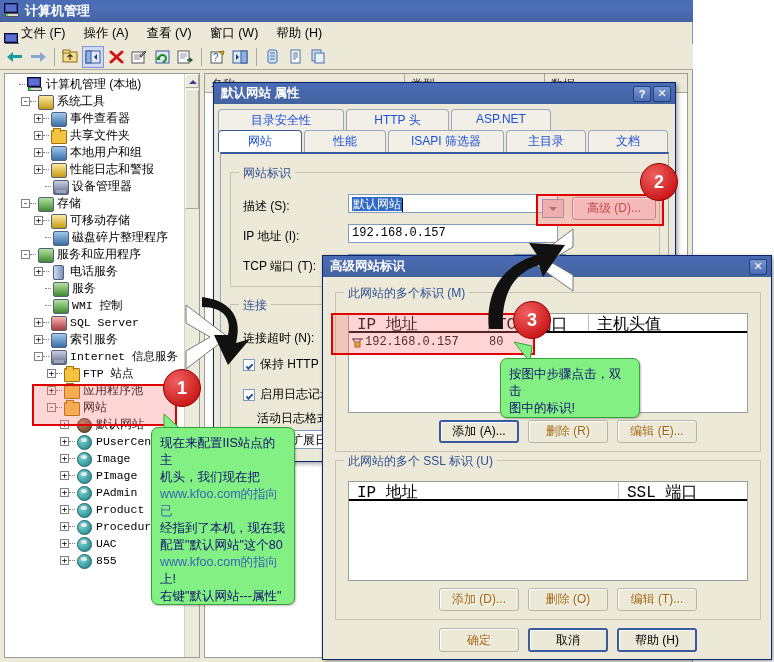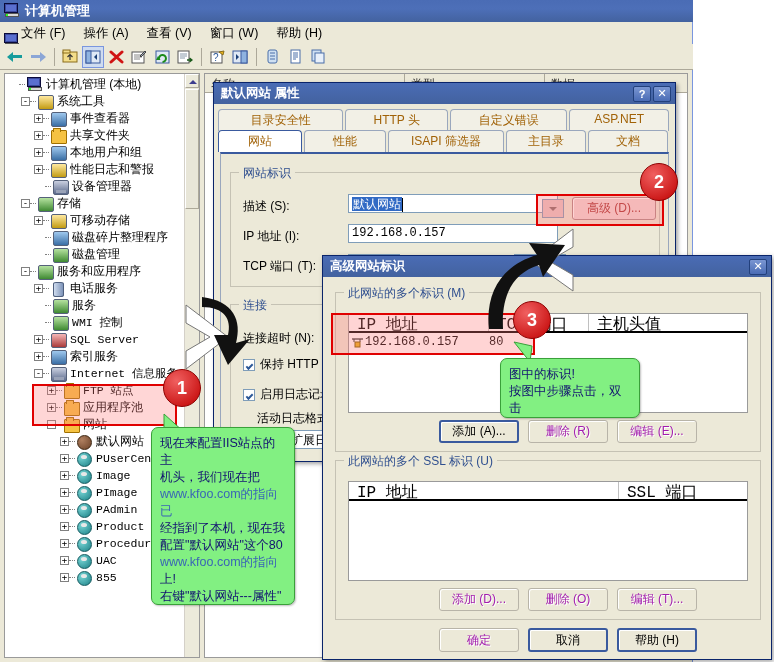--- a/index.html
+++ b/index.html
@@ -89,34 +89,34 @@
   .dlg-title{height:21px;background:linear-gradient(to bottom,#4a6cb5,#43629f);
       color:#fff;font-weight:bold;font-size:12.5px;display:flex;align-items:center;padding-left:7px;}
   .dlg-title .sp{flex:1;}
   .tbx{width:18px;height:16px;margin-right:2px;background:linear-gradient(#7a96d2,#4a6cb5);
       border:1px solid #22407c;color:#fff;font-size:11px;font-weight:bold;
       display:flex;align-items:center;justify-content:center;box-sizing:border-box;border-radius:2px;}
 
   .tabs-row{display:flex;padding:0 4px;}
   .tab{border:1px solid #9aa7bd;border-bottom:none;background:#f2f0e6;
       border-radius:4px 4px 0 0;font-size:12px;text-align:center;padding:2px 0;box-sizing:border-box;
-      margin-right:2px;color:#a16207;}
+      margin-right:2px;color:#1d4ed8;}
   .tab.act{background:#fff;border-color:#3a5a9e;}
   .tab-body{margin:0 6px 6px 6px;background:#ece9d8;border:1px solid #9aa7bd;border-top:2px solid #3a5a9e;
       height:292px;position:relative;box-sizing:border-box;}
 
   .grp{position:absolute;border:1px solid #c5c2b4;box-sizing:border-box;padding-left:48px;}
   .grp-cap{position:absolute;top:-8px;left:8px;background:#ece9d8;padding:0 4px;color:#2f4f8f;font-size:12px;}
   .flbl{position:absolute;font-size:12px;color:#000;}
   .fin{position:absolute;background:#fff;border:1px solid #7f9db9;box-sizing:border-box;
       font-size:12px;padding:1px 3px;color:#000;font-family:"Liberation Mono","DejaVu Sans Mono",monospace;}
   .btn{background:#ece9d8;border:1px solid #7b7b6b;border-radius:3px;font-size:12px;
       display:flex;align-items:center;justify-content:center;box-sizing:border-box;color:#000;
       box-shadow:inset 1px 1px 0 #fff;}
-  .btn.dis{color:#a21caf;text-shadow:1px 1px 0 #fff;border-color:#b8b4a8;}
+  .btn.dis{color:#a16207;text-shadow:1px 1px 0 #fff;border-color:#b8b4a8;}
   .btn.def{border:2px solid #3a5a9e;}
   .cbx{position:absolute;display:flex;align-items:center;font-size:12px;}
   .cbx .bx{width:12px;height:12px;background:#fff;border:1px solid #7f9db9;margin-right:5px;
       position:relative;box-sizing:border-box;flex:none;}
   .cbx .bx::after{content:"";position:absolute;left:2px;top:4px;width:5px;height:2px;border-left:2px solid #2b5797;
       border-bottom:2px solid #2b5797;transform:rotate(-45deg);}
 
   
   #hl-adv{position:absolute;left:536px;top:194px;width:128px;height:32px;
       background:rgba(255,120,120,0.32);border:2px solid #e00000;box-sizing:border-box;z-index:14;}
@@ -336,28 +336,20 @@
           <span class="tlbl">可移动存储</span>
         </div>
         <div class="tnode" style="padding-left: 29px;">
           <span class="tgl-sp"></span>
           <span class="tdash"></span>
           <span class="tico">
             <span class="ic-gen ic-blue" style="display:block"></span>
           </span>
           <span class="tlbl">磁盘碎片整理程序</span>
         </div>
-        <div class="tnode" style="padding-left: 29px;">
-          <span class="tgl-sp"></span>
-          <span class="tdash"></span>
-          <span class="tico">
-            <span class="ic-gen ic-grn" style="display:block"></span>
-          </span>
-          <span class="tlbl">磁盘管理</span>
-        </div>
         <div class="tnode" style="padding-left: 16px;">
           <span class="tgl">-</span>
           <span class="tdash"></span>
           <span class="tico">
             <span class="ic-gen ic-grn" style="display:block"></span>
           </span>
           <span class="tlbl">服务和应用程序</span>
         </div>
         <div class="tnode" style="padding-left: 29px;">
           <span class="tgl">+</span>
@@ -524,21 +516,20 @@
     <span>默认网站 属性</span>
     <span class="sp"></span>
     <span class="tbx">?</span>
     <span class="tbx" style="margin-right:4px">✕</span>
   </div>
 
   <div style="height:5px"></div>
   <div class="tabs-row">
     <div class="tab" style="width:126px">目录安全性</div>
     <div class="tab" style="width:103px">HTTP 头</div>
-    <div class="tab" style="width:118px">自定义错误</div>
     <div class="tab" style="width:100px">ASP.NET</div>
   </div>
   <div class="tabs-row" style="margin-top:-1px;position:relative;z-index:3">
     <div class="tab act" style="width:84px">网站</div>
     <div class="tab" style="width:82px">性能</div>
     <div class="tab" style="width:116px">ISAPI 筛选器</div>
     <div class="tab" style="width:80px">主目录</div>
     <div class="tab" style="width:80px">文档</div>
   </div>
 
@@ -663,20 +654,20 @@
   <div>配置"默认网站"这个80</div>
   <div class="blue">www.kfoo.com的指向</div>
   <div>上!</div>
   <div>右键"默认网站---属性"</div>
 </div>
 <svg class="deco" style="left:160px;top:412px;" width="36" height="22">
   <path d="M4 20 L4 2 L24 20 Z" fill="#82f082" stroke="#3aa03a"></path>
 </svg>
 
 <div class="callout" id="callout-right" style="left:500px;top:358px;width:140px;height:60px;">
+  <div>按图中步骤点击，双击</div>
   <div>图中的标识!</div>
-  <div>按图中步骤点击，双击</div>
 </div>
 <svg class="deco" style="left:508px;top:340px;" width="34" height="24">
   <path d="M22 22 L6 2 L24 6 Z" fill="#82f082" stroke="#3aa03a"></path>
 </svg>
 
 <div id="hl-tree"></div>
 
 </body></html>

